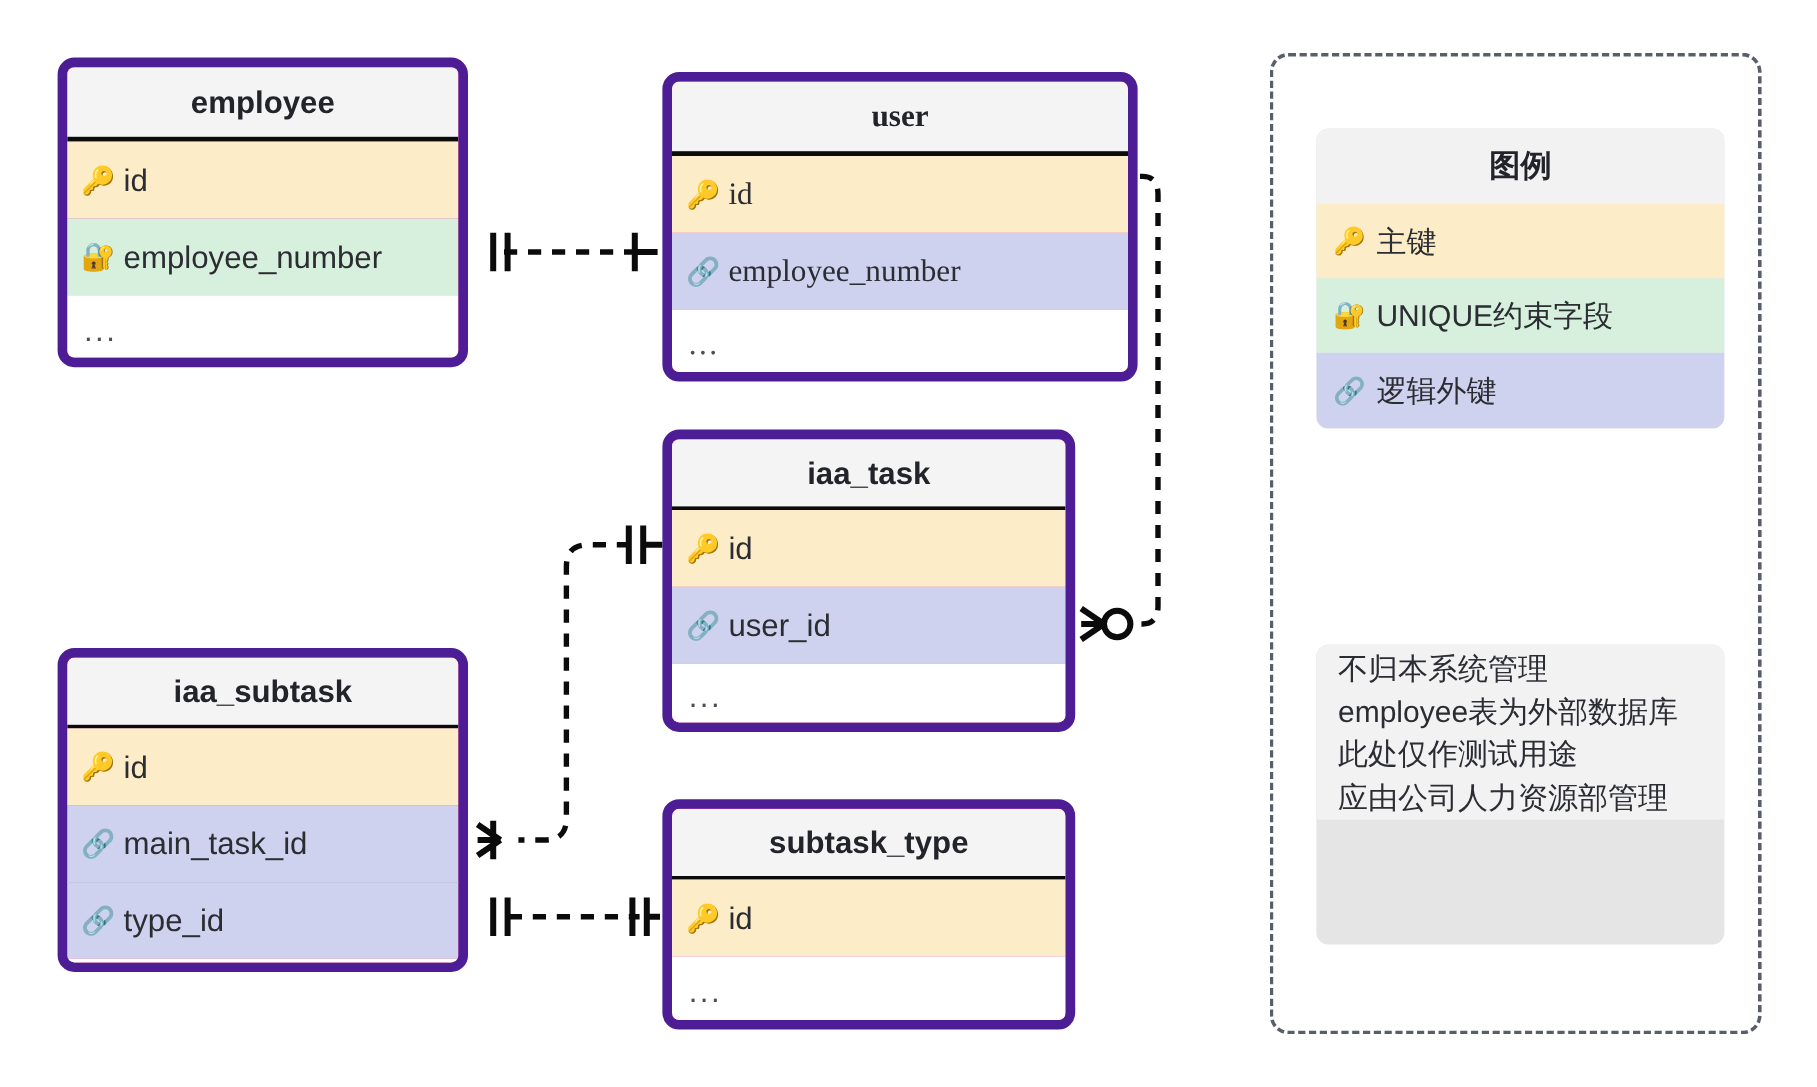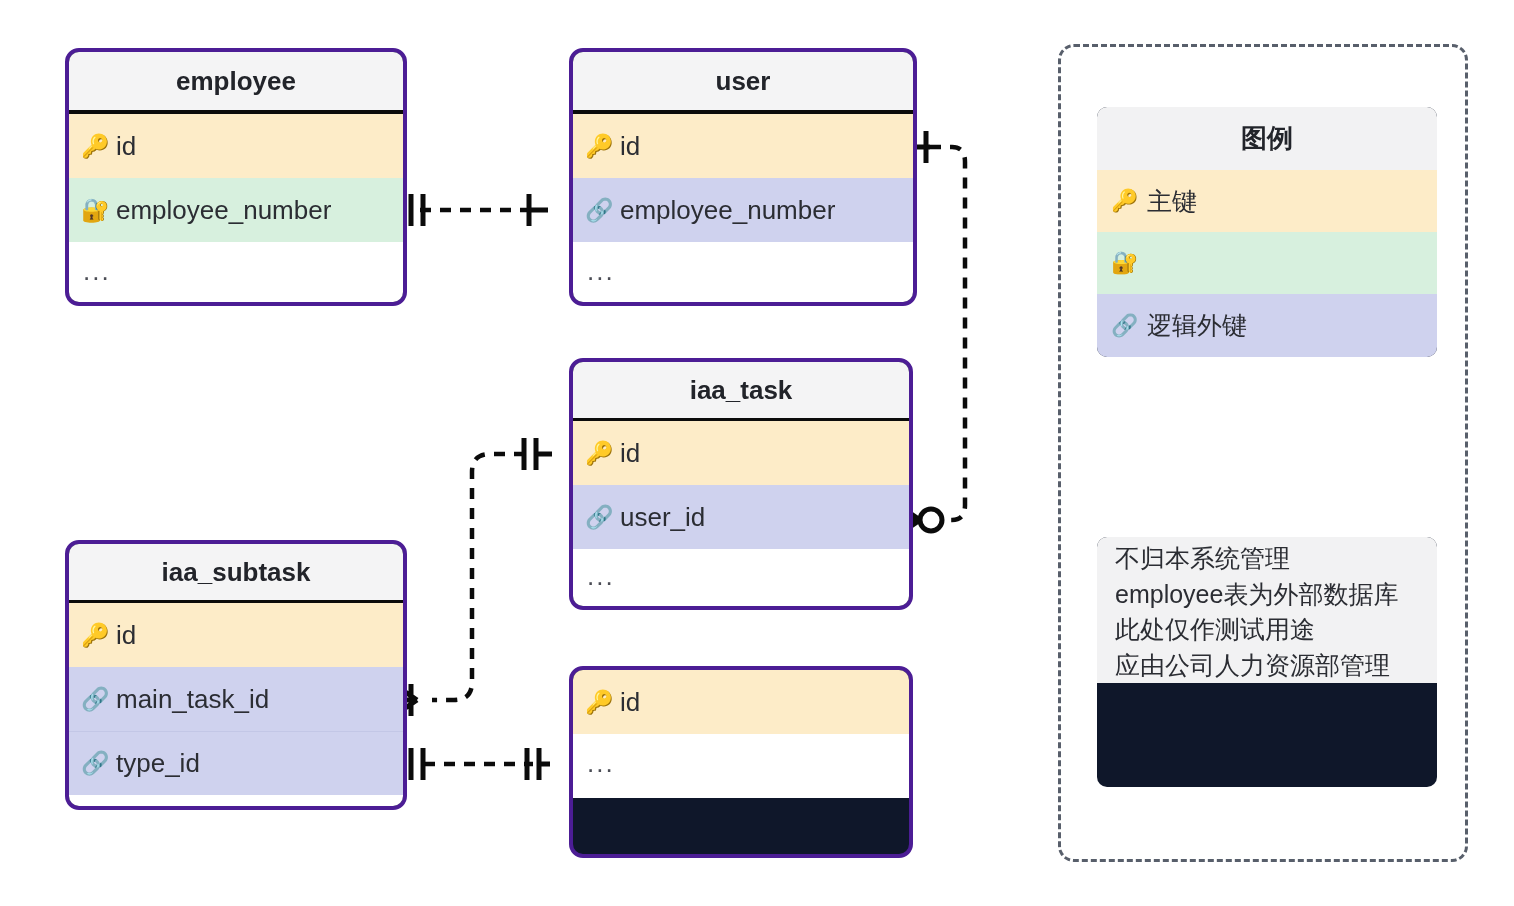--- a/index.html
+++ b/index.html
@@ -13,25 +13,24 @@
     width: 1514px;
     height: 906px;
     background: #ffffff;
     overflow: hidden;
   }
 
   
   .entity {
     position: absolute;
     box-sizing: border-box;
-    border: 4px solid #4c1d95;
+    border: 8px solid #4c1d95;
     border-radius: 14px;
-    background: #0f172a;
+    background: #ec4899;
     overflow: hidden;
-    margin-left: 17px;
   }
   .entity-header {
     background: #f4f4f5;
     border-bottom: 4px solid #0b0b0b;
     text-align: center;
     font-weight: bold;
     color: #22242a;
     font-size: 26px;
     line-height: 1;
     display: flex;
@@ -69,21 +68,21 @@
     box-sizing: border-box;
     border: 3px dashed #585f6b;
     border-radius: 16px;
     background: transparent;
   }
   .card {
     position: absolute;
     box-sizing: border-box;
     border-radius: 10px;
     overflow: hidden;
-    background: #0f172a;
+    background: #e5e5e5;
   }
   .card-title {
     text-align: center;
     font-weight: bold;
     font-size: 26px;
     color: #22242a;
     background: #f2f2f3;
     display: flex;
     align-items: center;
     justify-content: center;
@@ -184,21 +183,21 @@
       <div class="field-row row-unique" style="height:64px;">
         <span class="f-icon">🔐</span>
         <span class="f-name">employee_number</span>
       </div>
       <div class="field-row row-more" style="height:64px; align-items:flex-start; padding-top:14px;">
         <span class="f-name">...</span>
       </div>
     </div>
   </div>
 
-  <div class="entity" style="left:552px; top:48px; width:348px; height:258px;">
+  <div class="entity" style="left:552px; top:60px; width:396px; height:258px;font-family:Liberation Serif, serif;">
     <div class="entity-header" style="height:58px;">user</div>
     <div class="entity-rows">
       <div class="field-row row-pk" style="height:64px;">
         <span class="f-icon">🔑</span>
         <span class="f-name">id</span>
       </div>
       <div class="field-row row-fk" style="height:64px;">
         <span class="f-icon">🔗</span>
         <span class="f-name">employee_number</span>
       </div>
@@ -240,20 +239,21 @@
         <span class="f-icon">🔗</span>
         <span class="f-name">type_id</span>
       </div>
       <div class="field-row row-more" style="height:62px; align-items:flex-start; padding-top:12px;">
         <span class="f-name">...</span>
       </div>
     </div>
   </div>
 
   <div class="entity" style="left:552px; top:666px; width:344px; height:192px;">
+    <div class="entity-header" style="height:56px; border-bottom-width:3px;">subtask_type</div>
     <div class="entity-rows">
       <div class="field-row row-pk" style="height:64px;">
         <span class="f-icon">🔑</span>
         <span class="f-name">id</span>
       </div>
       <div class="field-row row-more" style="height:64px; align-items:flex-start; padding-top:14px;">
         <span class="f-name">...</span>
       </div>
     </div>
   </div>
@@ -261,20 +261,21 @@
   <div class="panel-dashed" style="left:1058px; top:44px; width:410px; height:818px;">
 
     <div class="card" style="left:36px; top:60px; width:340px; height:250px;">
       <div class="card-title" style="height:63px;">图例</div>
       <div class="legend-row" style="height:62px; background:#fdecc8;">
         <span class="f-icon">🔑</span>
         <span>主键</span>
       </div>
       <div class="legend-row" style="height:62px; background:#d7f0de;">
         <span class="f-icon">🔐</span>
+        <span>UNIQUE约束字段</span>
       </div>
       <div class="legend-row" style="height:63px; background:#cfd2ee;">
         <span class="f-icon">🔗</span>
         <span>逻辑外键</span>
       </div>
     </div>
 
     <div class="card" style="left:36px; top:490px; width:340px; height:250px;">
       <div class="note-body">
         <div class="note-line">不归本系统管理</div>

